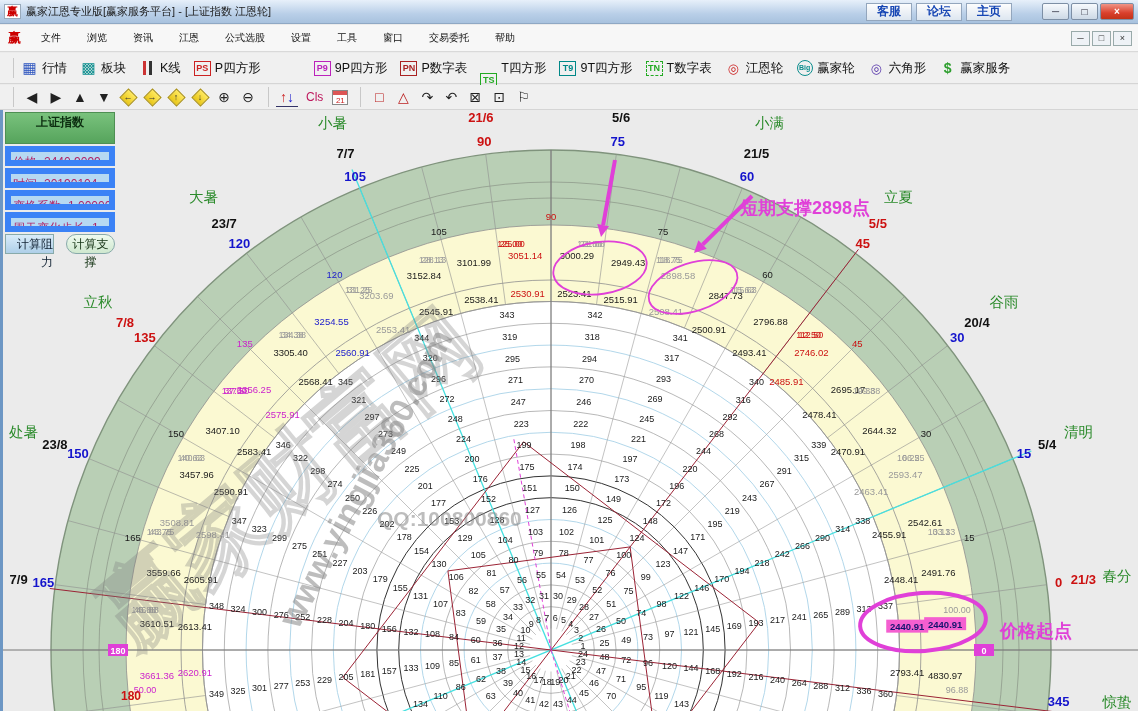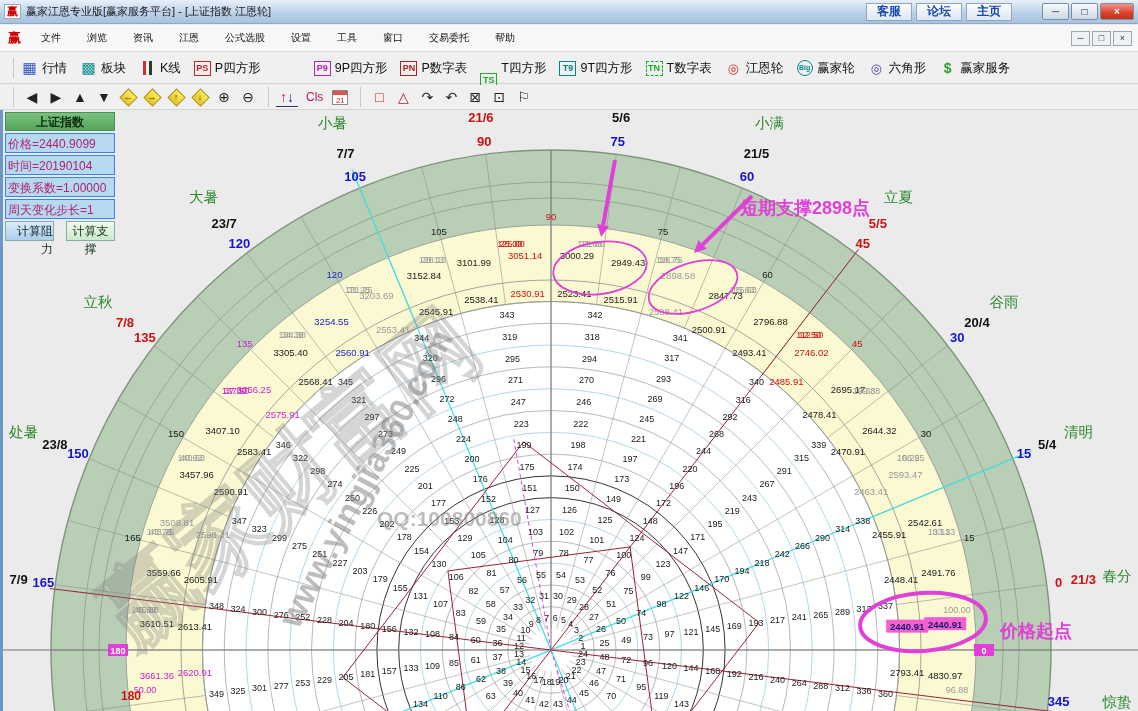--- a/index.html
+++ b/index.html
@@ -61,28 +61,28 @@
     font-size:8px; color:#c22; text-align:center; line-height:17px; }
   .cal-ic::before { content:""; position:absolute; top:0; left:0; right:0; height:4px; background:#d55; }
   .cal-num { position:relative; top:1px; }
   
   .client { position:absolute; left:0; top:110px; width:1138px; height:601px; background:#ebebeb;
     border-left:3px solid #6d97c4; }
   #wheel { position:absolute; left:0; top:0; }
   
   .panel { position:absolute; left:2px; top:2px; width:110px; z-index:5; font-size:12px; }
   .panel-title { background:linear-gradient(#79c27d,#56a45c); color:#0c2d10; font-weight:bold;
-    text-align:center; height:19px; line-height:19px; border:1px solid #4e8f53; }
+    text-align:center; height:32px; line-height:19px; border:1px solid #4e8f53; }
   .panel-row { background:#b6d9f2; color:#b02469; height:20px; line-height:20px; padding-left:2px;
-    margin-top:2px; border:1px solid #3b82f6; white-space:nowrap; overflow:hidden; }
+    margin-top:2px; border:6px solid #3b82f6; white-space:nowrap; overflow:hidden; }
   .panel-btns { display:flex; margin-top:2px; }
   .pbtn { height:20px; line-height:18px; text-align:center; font-size:12px; color:#123;
     border:1px solid #8aa; flex:1; }
   .pbtn.res { background:linear-gradient(#d9ecfa,#aecfe8);text-align:right; }
-  .pbtn.sup { background:linear-gradient(#eefaee,#cfe8cf); margin-left:12px; color:#143314; }
+  .pbtn.sup { background:linear-gradient(#eefaee,#cfe8cf); margin-left:12px; color:#143314;border-radius:10px; }
 </style>
 </head>
 <body>
 
 <div class="titlebar">
   <span class="applogo">赢</span>
   <span class="apptitle">赢家江恩专业版[赢家服务平台] - [上证指数 江恩轮]</span>
   <span class="tb-spacer"></span>
   <span class="quickbtn">客服</span>
   <span class="quickbtn">论坛</span>

